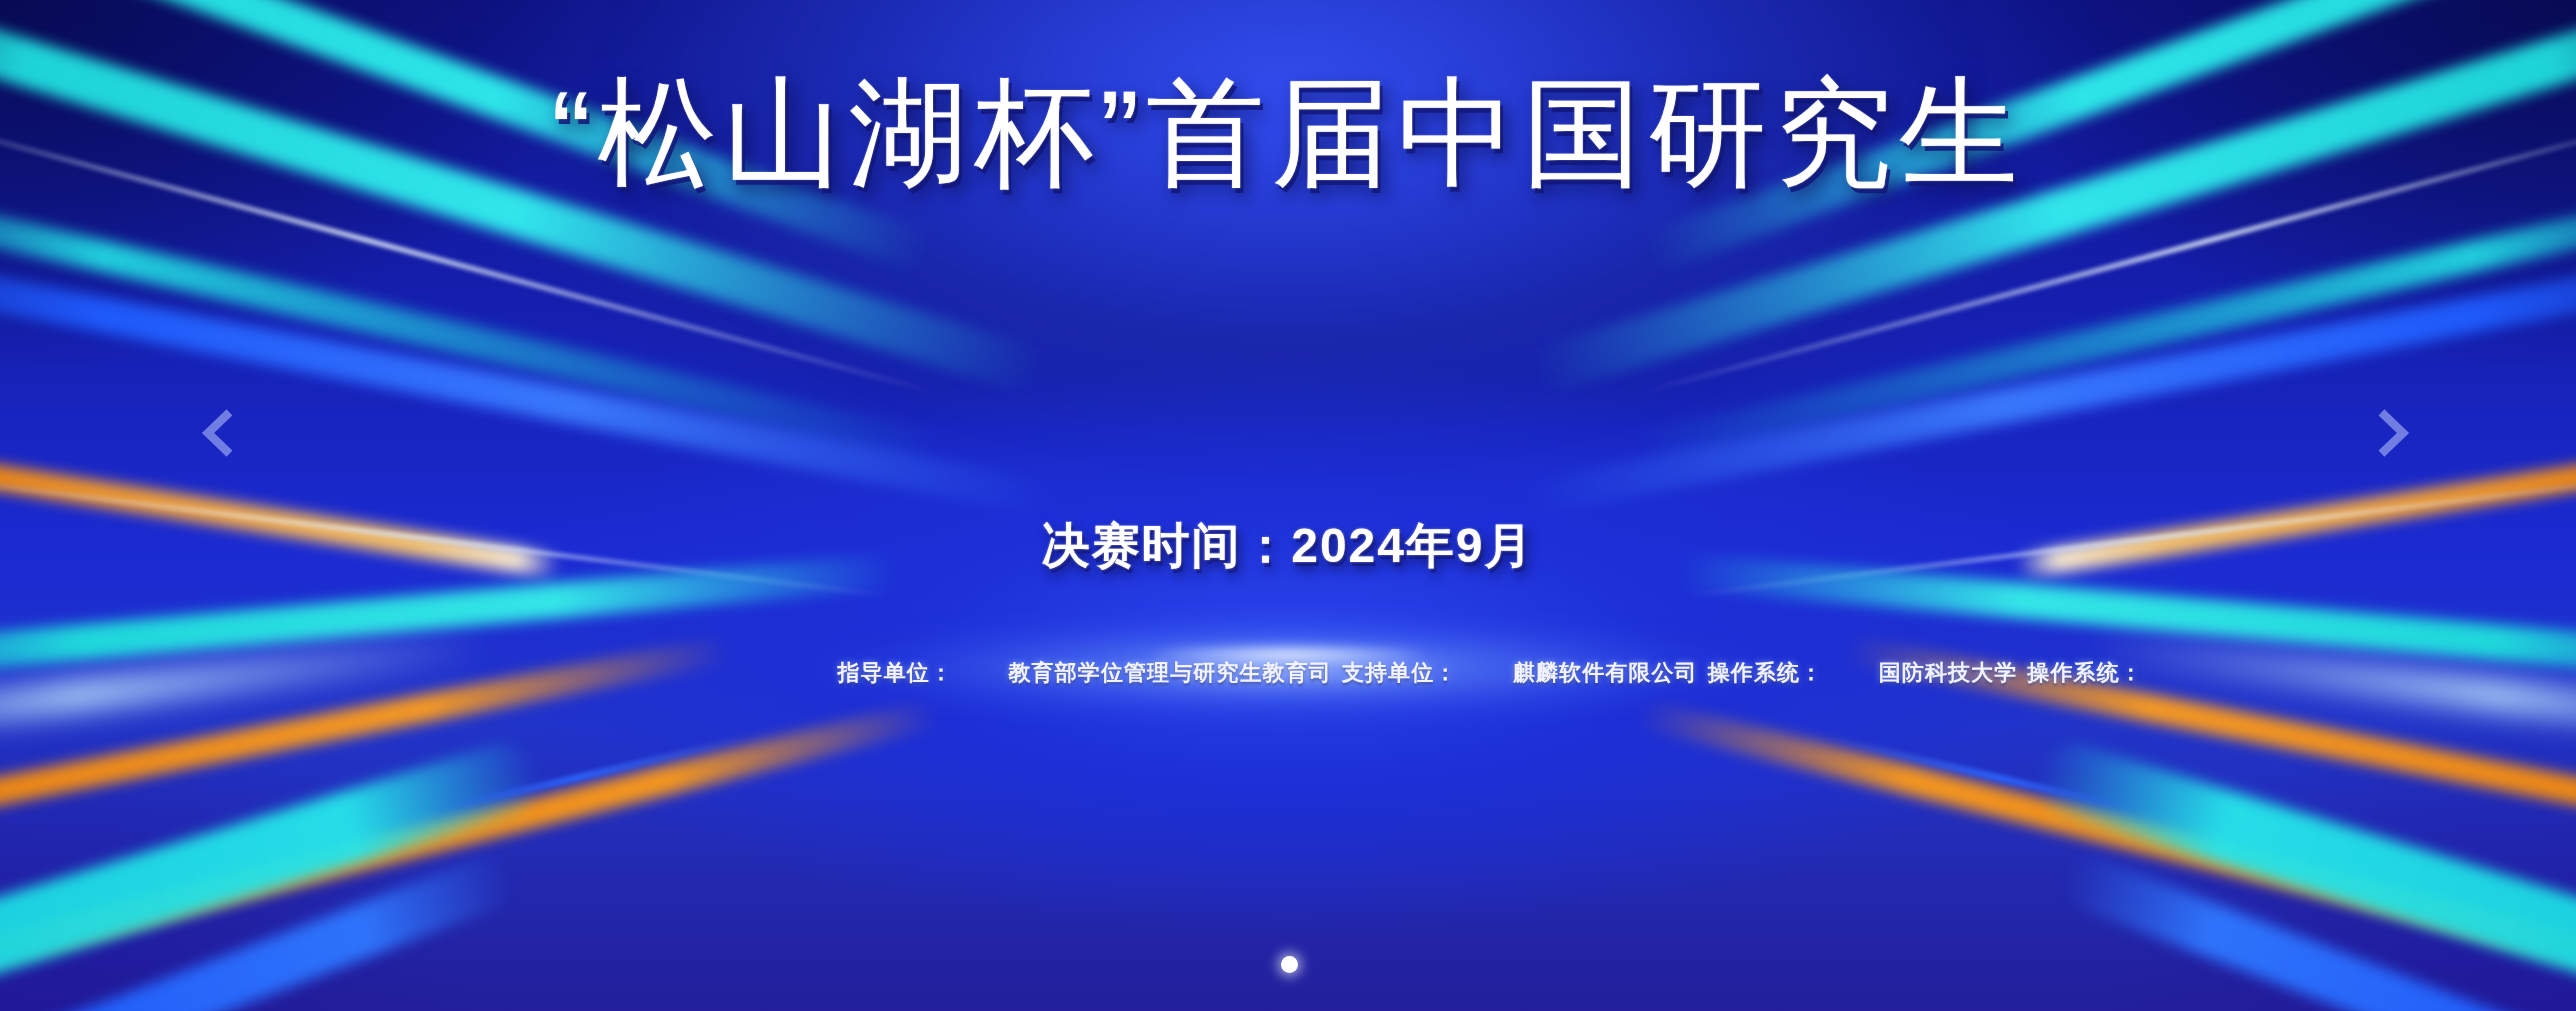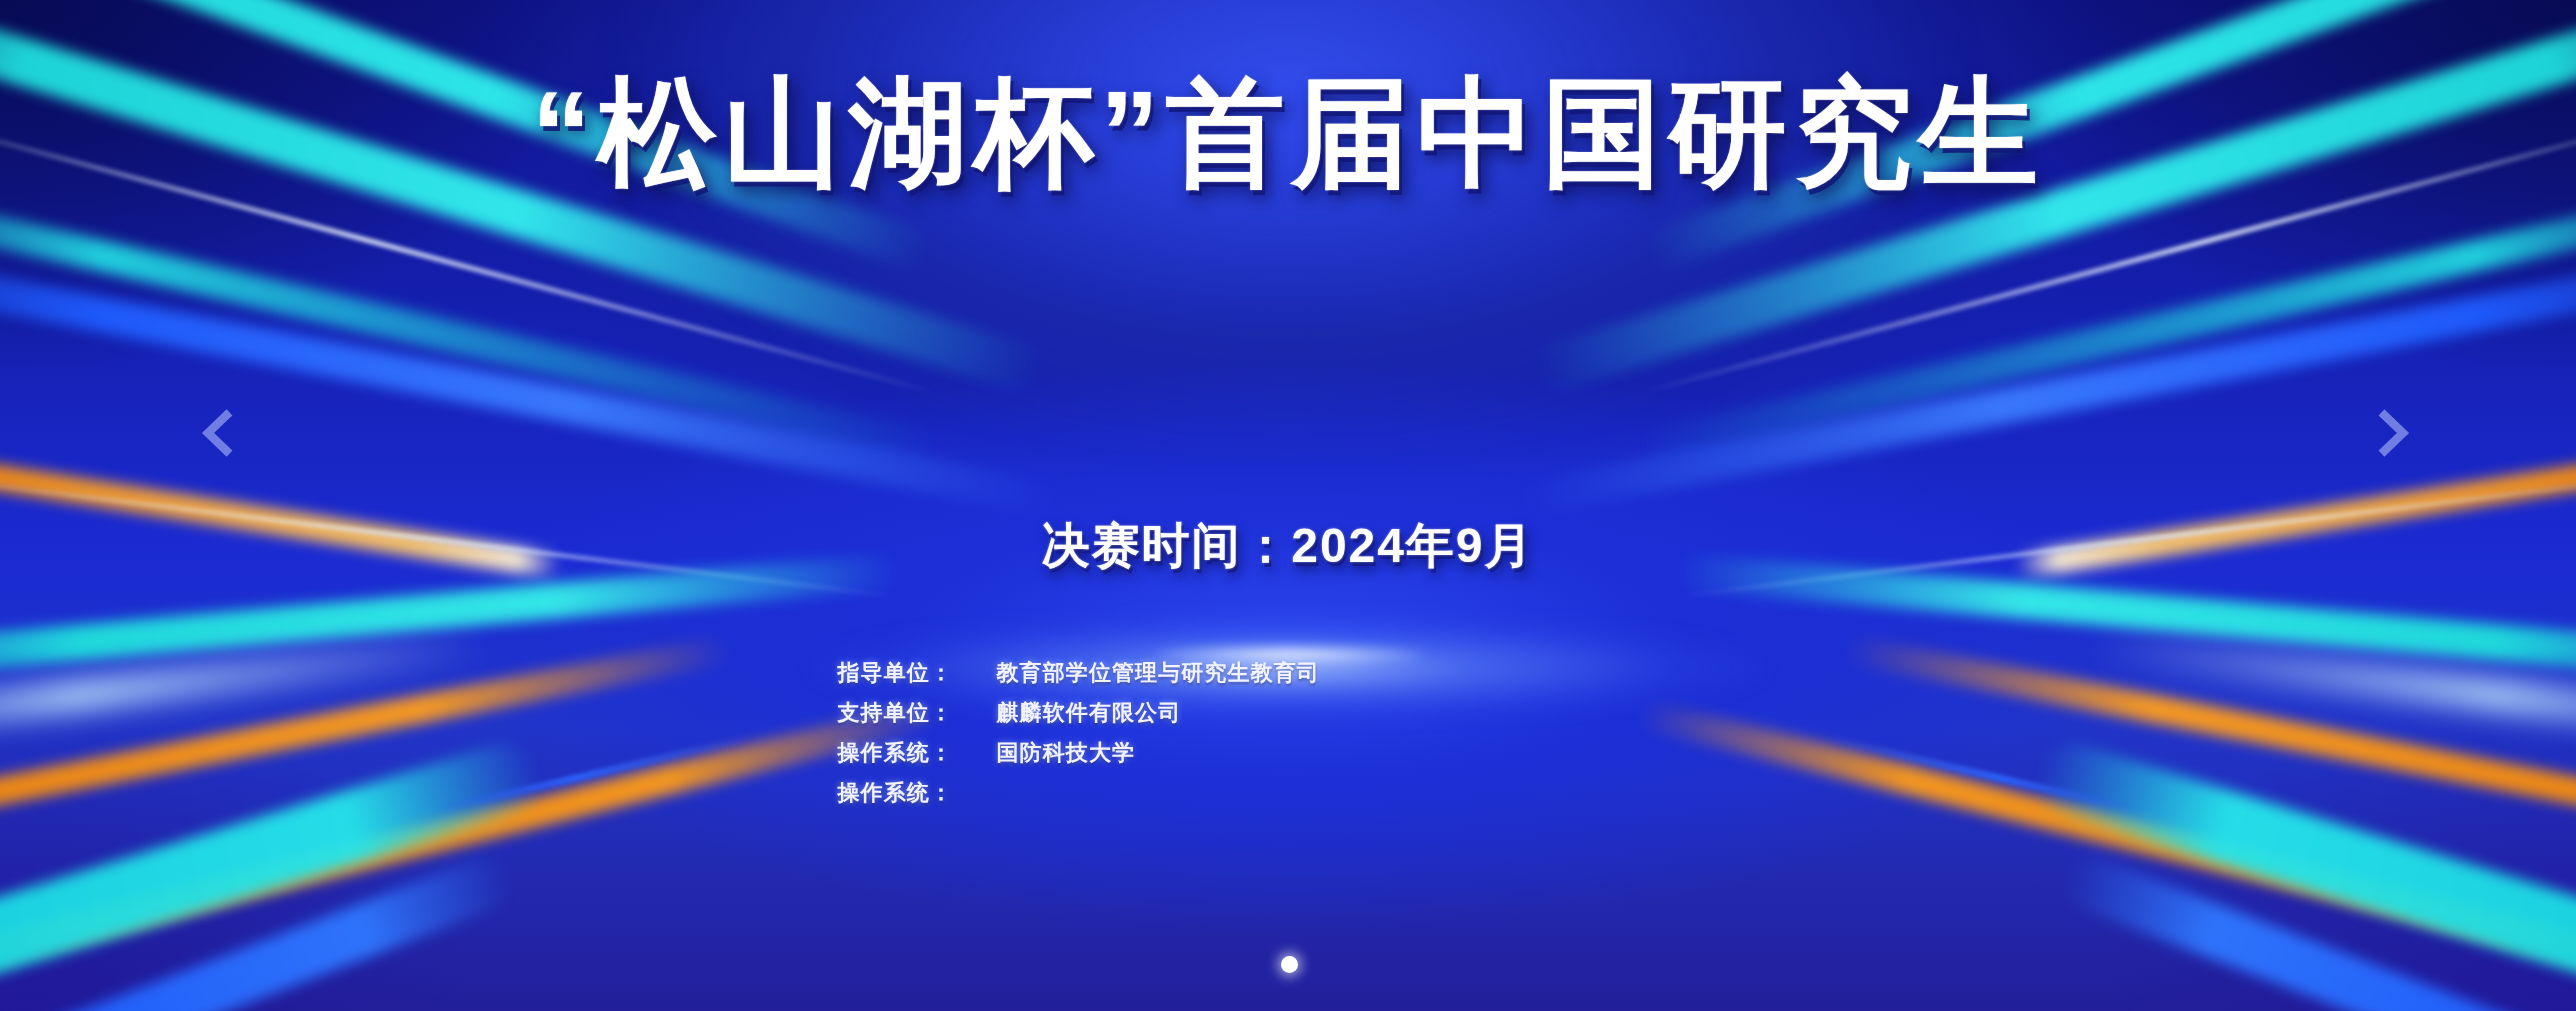--- a/index.html
+++ b/index.html
@@ -90,21 +90,21 @@
   
   .content {
     position: absolute;
     inset: 0;
     display: flex;
     flex-direction: column;
     align-items: center;
   }
 
   .title-line {
-    font-weight: 700;
+    font-weight: 400;
     letter-spacing: 0.055em;
     white-space: nowrap;
     line-height: 1;
     text-shadow:
       0 0 1.5px rgba(255,255,255,0.55),
       3.1px 5.3px 0 rgba(18,22,120,0.85),
       6.1px 9.2px 17px rgba(10,12,80,0.8);
   }
 
   .title-1 {
@@ -148,38 +148,37 @@
       3.8px 6.9px 12.2px rgba(10,12,80,0.75);
   }
 
   .orgs {
     position: absolute;
     top: 658px;
     left: 50%;
     transform: translateX(-50%);
     width: 901px;
     display: flex;
-    flex-direction: column;
     gap: 10px;
   }
   .org-row {
     display: flex;
     align-items: baseline;
     font-size: 22px;
     font-weight: 700;
     color: #f2f3ff;
     letter-spacing: 0.05em;
     white-space: nowrap;
     text-shadow: 0 0 6.9px rgba(160,190,255,0.75), 0 1.5px 3.1px rgba(10,12,80,0.6);
   }
   .org-label {
     width: 159px;
     flex: 0 0 159px;
   }
-  .org-value { flex: 1 1 auto; }
+  .org-value { flex: 1 1 auto; margin-left: 12px; }
 
   
   .nav-arrow {
     position: absolute;
     top: 403px;
     width: 60px;
     height: 60px;
     cursor: pointer;
     opacity: 0.55;
   }

